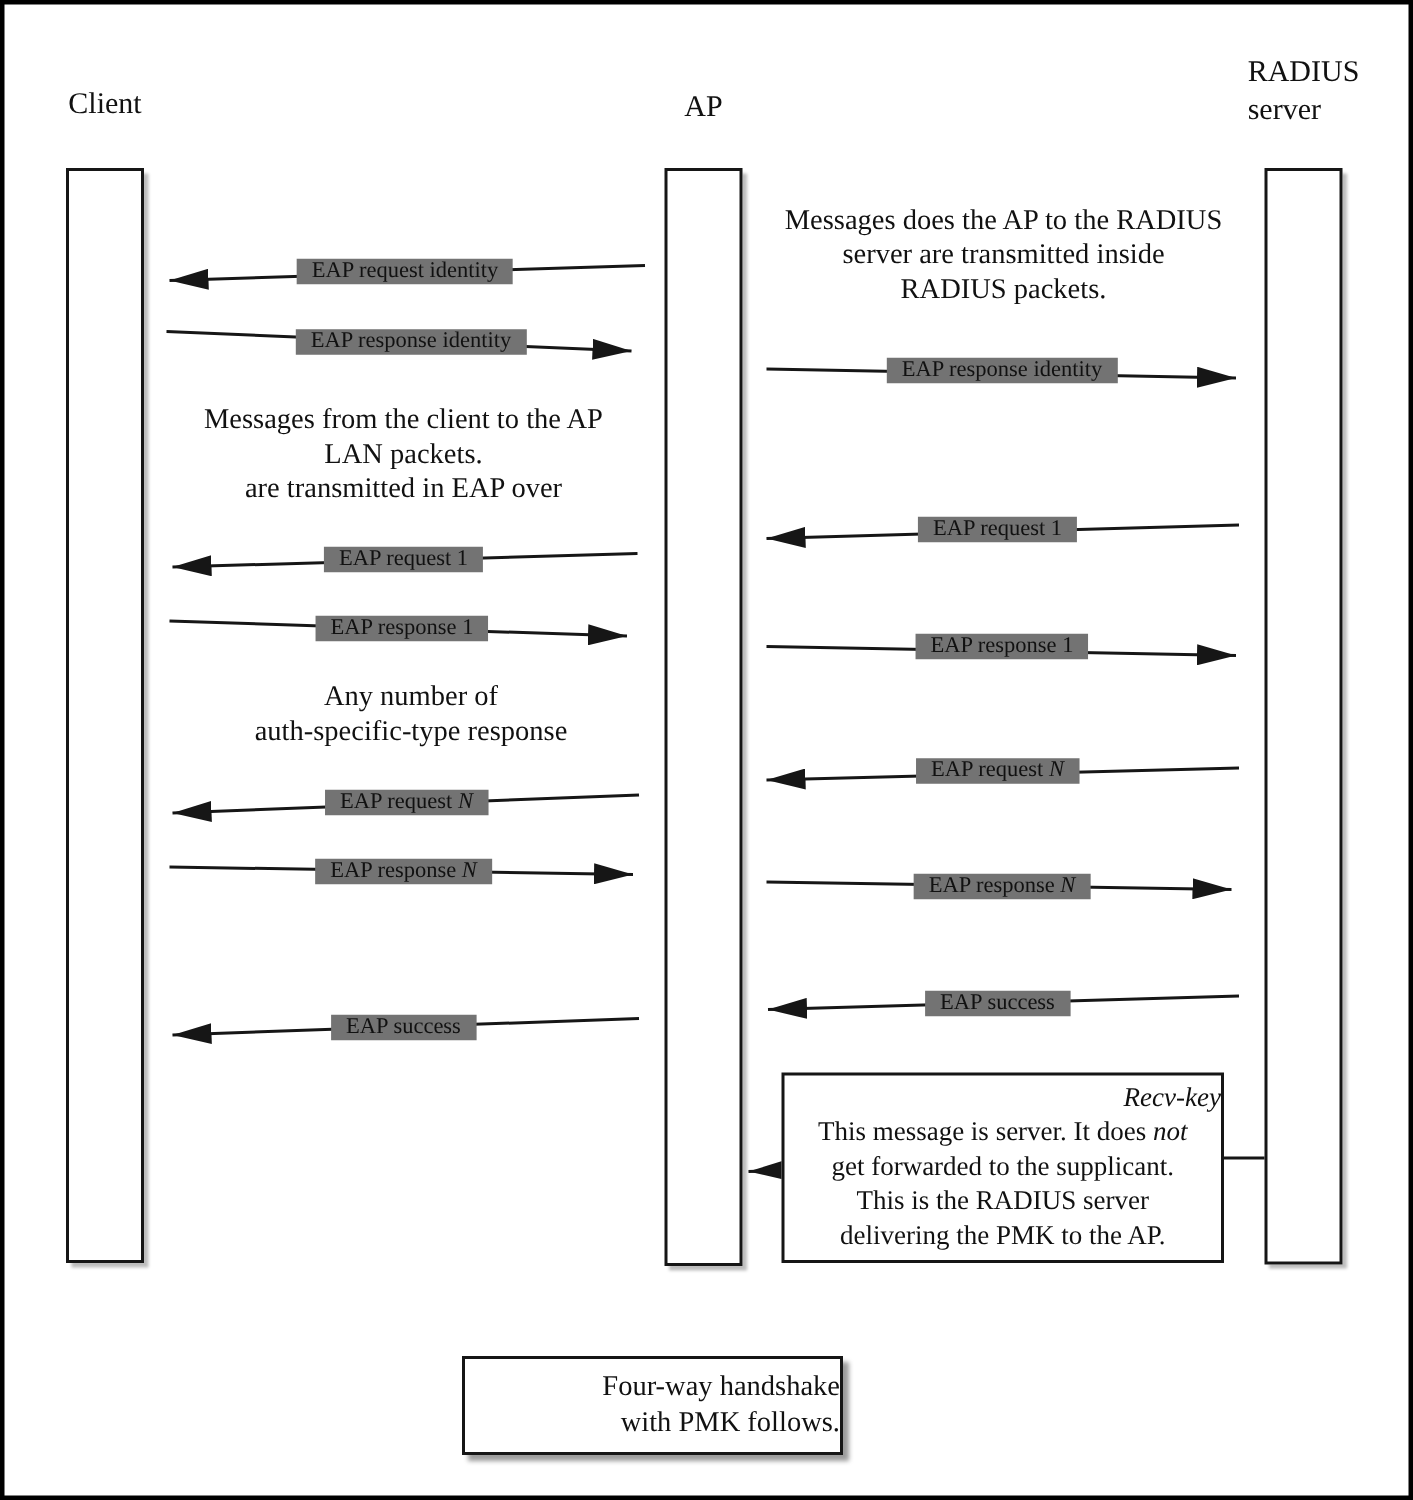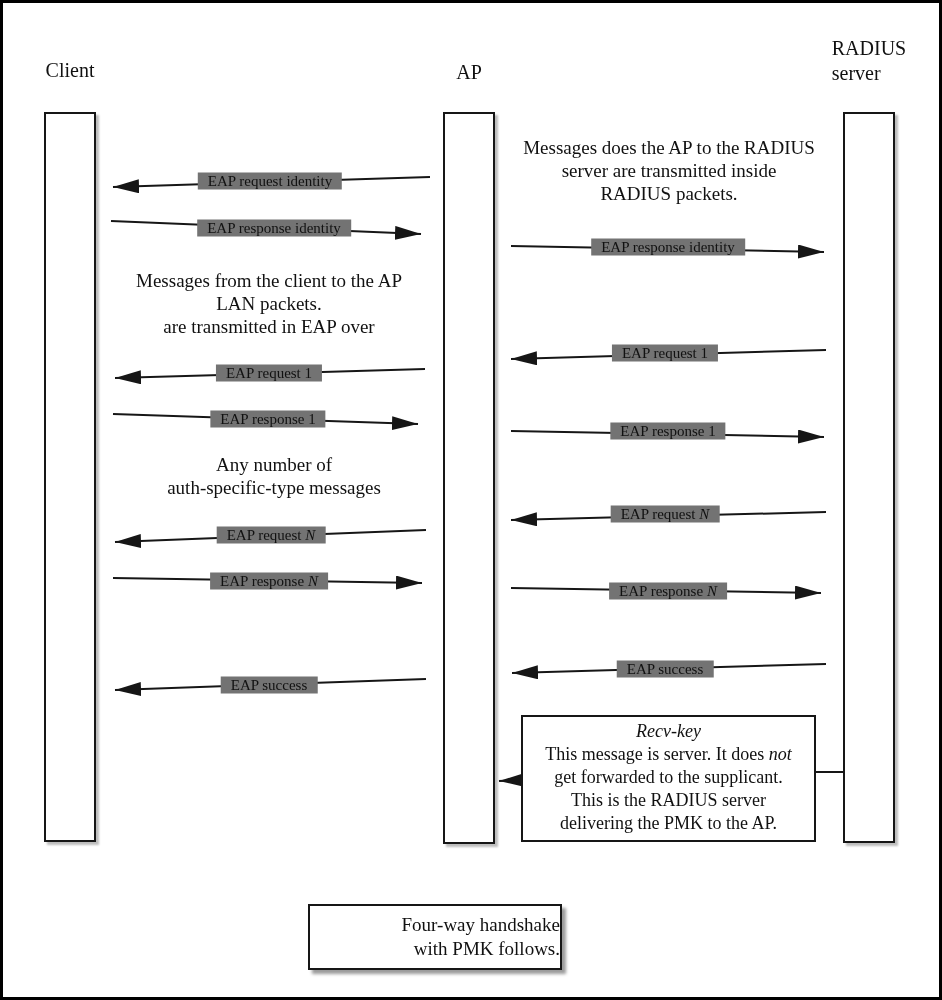--- a/index.html
+++ b/index.html
@@ -61,21 +61,21 @@
     box-sizing:border-box;
     border:2px solid #161616;
     background:#fff;
     text-align:center;
     font-size:18px;
     line-height:23px;
     padding-top:3px;
     white-space:nowrap;
     z-index:3;
   }
-  .recv-title{font-style:italic;}
+  .recv-title{font-style:italic;text-align:right;}
   .footer-box{
     position:absolute;
     left:305px;top:901px;
     width:254px;height:66px;
     box-sizing:border-box;
     border:2px solid #161616;
     background:#fff;
     box-shadow:4px 4px 3px #9c9c9c;
     text-align:right;
     font-size:19px;
@@ -147,21 +147,21 @@
     <div>server are transmitted inside</div>
     <div>RADIUS packets.</div>
   </div>
   <div class="note" style="left:266px;top:300px">
     <div>Messages from the client to the AP</div>
     <div>LAN packets.</div>
     <div>are transmitted in EAP over</div>
   </div>
   <div class="note" style="left:271px;top:473px">
     <div>Any number of</div>
-    <div>auth-specific-type messages</div>
+    <div>auth-specific-type response</div>
   </div>
 
   <div class="recv-box">
     <div class="recv-title">Recv-key</div>
     <div><span>This message is server. It does </span><span class="em">not</span></div>
     <div>get forwarded to the supplicant.</div>
     <div>This is the RADIUS server</div>
     <div>delivering the PMK to the AP.</div>
   </div>
 

